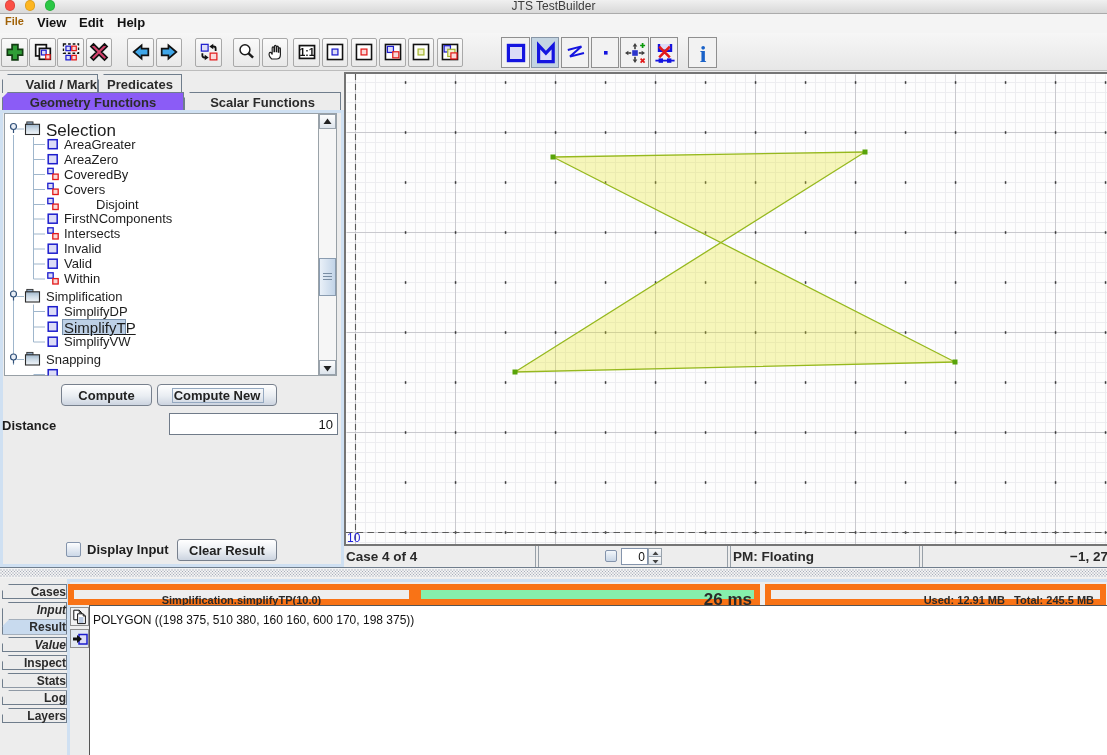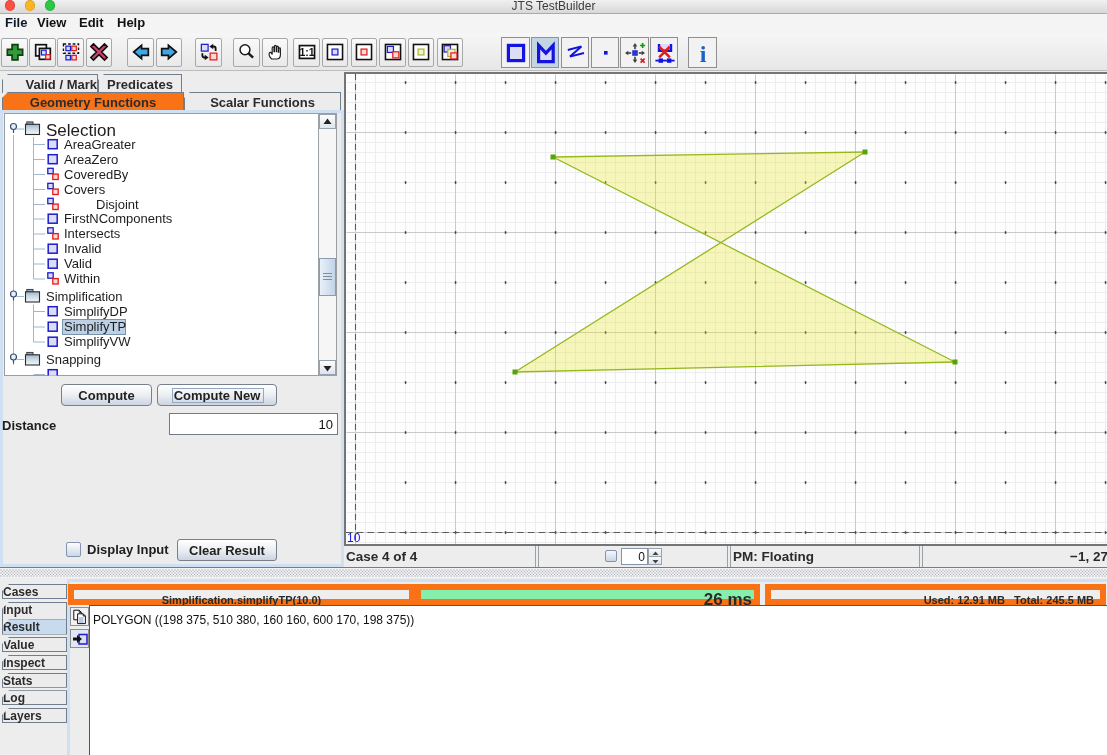--- a/index.html
+++ b/index.html
@@ -5,34 +5,34 @@
  font-family:"Liberation Sans",sans-serif;background:#ededed;}
 div,span{position:absolute;box-sizing:border-box;}
 svg{position:absolute;overflow:visible;}
 .b{font-weight:bold;}
 .tb1{border:1px solid #a9a9a9;border-radius:2px;background:linear-gradient(#fafafa,#e9e9e9);}
 .tb2{border:1px solid #8f8f8f;background:#f2f2f2;}
 .tab{border:1px solid #6f7d8c;border-bottom:none;background:#ececec;
  color:#2b2b2b;font-weight:bold;font-size:13px;text-align:center;
  clip-path:polygon(6px 0,100% 0,100% 100%,0 100%,0 6px);}
 .vtab{border:1px solid #6f7d8c;background:#ececec;color:#2b2b2b;font-weight:bold;
- font-size:12px;text-align:left;clip-path:polygon(7px 0,100% 0,100% 100%,0 100%,0 7px);}
+ font-size:12px;text-align:right;clip-path:polygon(7px 0,100% 0,100% 100%,0 100%,0 7px);}
 .btn{border:1px solid #77808d;border-radius:4px;
  background:linear-gradient(#ffffff,#e9edf2 55%,#ccd4e0);
  color:#222;font-weight:bold;font-size:13px;text-align:center;}
 .cell{border:6px solid #f97316;color:#2a2a2a;}
 </style></head><body>
 
 <div style="left:0px;top:0px;width:1107px;height:14px;background:linear-gradient(#f0f0f0,#d8d8d8);border-bottom:1px solid #ababab;"></div>
 <div style="left:4.7px;top:0.3px;width:10.6px;height:10.6px;background:#fb4f46;border-radius:50%;border:0.5px solid rgba(0,0,0,.12);"></div>
 <div style="left:24.7px;top:0.3px;width:10.6px;height:10.6px;background:#fdb621;border-radius:50%;border:0.5px solid rgba(0,0,0,.12);"></div>
 <div style="left:44.7px;top:0.3px;width:10.6px;height:10.6px;background:#2bc745;border-radius:50%;border:0.5px solid rgba(0,0,0,.12);"></div>
 <span class="b" style="left:0;top:0px;width:1107px;height:13px;line-height:13px;text-align:center;font-size:12px;color:#3c3c3c;font-weight:normal;">JTS TestBuilder</span>
 <div style="left:0px;top:14px;width:1107px;height:19px;background:#f4f4f4;"></div>
-<span class="b" style="left:5px;top:15px;font-size:13px;color:#0f172a;">File</span>
+<span class="b" style="left:5px;top:15px;font-size:11px;color:#a16207;">File</span>
 <span class="b" style="left:37px;top:15px;font-size:13px;color:#111;">View</span>
 <span class="b" style="left:79px;top:15px;font-size:13px;color:#111;">Edit</span>
 <span class="b" style="left:117px;top:15px;font-size:13px;color:#111;">Help</span>
 <div style="left:0px;top:33px;width:1107px;height:38px;background:linear-gradient(#f6f6f6,#e7e7e7);border-bottom:1px solid #bcbcbc;"></div>
 <div class="tb1" style="left:1px;top:37.5px;width:26.5px;height:29px;">
     <svg style="left:3.5px;top:4.5px;" width="18" height="18" viewBox="0 0 16 16">
       <path d="M5.4 1.4h5.2v4.2h4.2v5.2h-4.2v4.2H5.4v-4.2H1.2V5.6h4.2z" fill="#2f9e36" stroke="#123c12" stroke-width="1.5"></path>
     </svg>
   </div>
 <div class="tb1" style="left:29px;top:37.5px;width:26.5px;height:29px;">
@@ -173,40 +173,40 @@
   </div>
 <div class="tb2" style="left:688px;top:36.5px;width:28.5px;height:31px;">
     <svg style="left:3px;top:4px;" width="22" height="22" viewBox="0 0 22 22">
       <text x="11" y="19.5" font-size="24" font-weight="bold" fill="#1a62c8" text-anchor="middle" font-family="Liberation Serif,serif">i</text>
     </svg>
   </div>
 <div style="left:0px;top:72px;width:344px;height:38px;background:#ededed;"></div>
 <div class="tab" style="left:2px;top:74px;width:96px;height:19px;line-height:19px;text-align:right;">Valid / Mark</div>
 <div class="tab" style="left:98px;top:74px;width:84px;height:19px;line-height:19px;">Predicates</div>
 <div class="tab" style="left:184px;top:92px;width:157px;height:19px;line-height:19px;">Scalar Functions</div>
-<div class="tab" style="left:2px;top:92px;width:182px;height:19px;line-height:19px;background:#f97316;">Geometry Functions</div>
+<div class="tab" style="left:2px;top:92px;width:182px;height:19px;line-height:19px;background:#8b5cf6;">Geometry Functions</div>
 <div style="left:0px;top:110px;width:344px;height:458px;background:#cfe0f2;border-bottom:1px solid #6f7d8c;"></div>
 <div style="left:3px;top:113px;width:338px;height:451px;background:#ececec;"></div>
 <div style="left:4px;top:113px;width:333px;height:263px;background:#fff;border:1px solid #98a0a6;"></div>
 <div style="left:13px;top:135px;width:1px;height:230px;background:#9fb6cc;"></div>
 <span style="left:46px;top:121px;font-size:17px;color:#1d1d1d;">Selection</span>
 <span style="left:64px;top:136.5px;font-size:13px;color:#1d1d1d;">AreaGreater</span>
 <span style="left:64px;top:151.5px;font-size:13px;color:#1d1d1d;">AreaZero</span>
 <span style="left:64px;top:166.5px;font-size:13px;color:#1d1d1d;">CoveredBy</span>
 <span style="left:64px;top:181.5px;font-size:13px;color:#1d1d1d;">Covers</span>
 <span style="left:64px;top:196.5px;font-size:13px;color:#1d1d1d;margin-left:32px;">Disjoint</span>
 <span style="left:64px;top:211px;font-size:13px;color:#1d1d1d;">FirstNComponents</span>
 <span style="left:64px;top:226px;font-size:13px;color:#1d1d1d;">Intersects</span>
 <span style="left:64px;top:241px;font-size:13px;color:#1d1d1d;">Invalid</span>
 <span style="left:64px;top:256px;font-size:13px;color:#1d1d1d;">Valid</span>
 <span style="left:64px;top:271px;font-size:13px;color:#1d1d1d;">Within</span>
 <span style="left:46px;top:288.5px;font-size:13px;color:#1d1d1d;">Simplification</span>
 <span style="left:64px;top:303.5px;font-size:13px;color:#1d1d1d;">SimplifyDP</span>
 <div style="left:61.5px;top:319px;width:64px;height:16px;background:#bdd0e6;border:1px solid #7a93ad;"></div>
-<span style="left:64px;top:319px;font-size:13px;color:#1d1d1d;">SimplifyTP</span>
+<span style="left:64px;top:319px;font-size:15px;color:#1d1d1d;text-decoration:underline;">SimplifyTP</span>
 <span style="left:64px;top:334px;font-size:13px;color:#1d1d1d;">SimplifyVW</span>
 <span style="left:46px;top:351.5px;font-size:13px;color:#1d1d1d;">Snapping</span>
 <div style="left:318px;top:114px;width:18px;height:261px;background:#f6f6f6;border-left:1px solid #9aa2a8;"></div>
 <div style="left:319px;top:114px;width:17px;height:15px;background:linear-gradient(#fdfdfd,#dde4ec);border:1px solid #98a2ac;"></div>
 <svg style="left:323px;top:118px;" width="9" height="7" viewBox="0 0 9 7">
     <path d="M4.5 0.5 8.5 6 0.5 6z" fill="#222"></path>
   </svg>
 <div style="left:319px;top:360px;width:17px;height:15px;background:linear-gradient(#fdfdfd,#dde4ec);border:1px solid #98a2ac;"></div>
 <svg style="left:323px;top:365px;" width="9" height="7" viewBox="0 0 9 7">
     <path d="M4.5 6.5 8.5 1 0.5 1z" fill="#222"></path>
@@ -408,23 +408,23 @@
   </svg>
 <span class="b" style="left:733px;top:549px;font-size:13.5px;color:#2a2a2a;">PM: Floating</span>
 <span class="b" style="left:1070px;top:549px;font-size:13.5px;color:#2a2a2a;white-space:nowrap;">−1, 277</span>
 <div style="left:0px;top:567px;width:1107px;height:11px;background:#f2f2f2;"></div>
 <div style="left:0px;top:567px;width:1107px;height:1px;background:#6f7d8c;"></div>
 <div style="left:0px;top:569px;width:1107px;height:8px;background-color:#f2f2f2;background-image:radial-gradient(circle at 1px 1px,#a6acba 0.55px,rgba(0,0,0,0) 0.8px),radial-gradient(circle at 2.5px 2.5px,#a6acba 0.55px,rgba(0,0,0,0) 0.8px);background-size:3px 3px;"></div>
 <div style="left:0px;top:578px;width:1107px;height:177px;background:#ededed;"></div>
 <div style="left:67px;top:579px;width:1040px;height:176px;background:#cfe0f2;"></div>
 <div style="left:70px;top:582px;width:1037px;height:173px;background:#ededed;"></div>
 <div class="vtab" style="left:2px;top:584.0px;width:65px;height:15.2px;line-height:14px;">Cases</div>
-<div class="vtab" style="left:2px;top:601.7px;width:65px;height:31px;line-height:14px;">Input</div>
+<div class="vtab" style="left:2px;top:601.7px;width:65px;height:31px;line-height:14px;font-style:italic;">Input</div>
 <div class="vtab" style="left:2px;top:619.4px;width:65px;height:15.2px;line-height:14px;background:#c8daee;">Result</div>
-<div class="vtab" style="left:2px;top:637.1px;width:65px;height:15.2px;line-height:14px;">Value</div>
+<div class="vtab" style="left:2px;top:637.1px;width:65px;height:15.2px;line-height:14px;font-style:italic;">Value</div>
 <div class="vtab" style="left:2px;top:654.8px;width:65px;height:15.2px;line-height:14px;">Inspect</div>
 <div class="vtab" style="left:2px;top:672.5px;width:65px;height:15.2px;line-height:14px;">Stats</div>
 <div class="vtab" style="left:2px;top:690.2px;width:65px;height:15.2px;line-height:14px;">Log</div>
 <div class="vtab" style="left:2px;top:707.9px;width:65px;height:15.2px;line-height:14px;">Layers</div>
 <div class="cell" style="left:68px;top:584px;width:347px;height:21px;line-height:20px;text-align:center;font-weight:bold;font-size:11px;background:#eeeeee;">Simplification.simplifyTP(10.0)</div>
 <div class="cell" style="left:415px;top:584px;width:345px;height:21px;line-height:19px;text-align:right;font-weight:bold;font-size:17px;background:#86efac;padding-right:2px;">26 ms</div>
 <div class="cell" style="left:765px;top:584px;width:341px;height:21px;line-height:20px;text-align:right;font-weight:bold;font-size:11px;background:#eeeeee;padding-right:6px;">Used: 12.91 MB&nbsp;&nbsp;&nbsp;Total: 245.5 MB</div>
 <div style="left:70px;top:607px;width:19px;height:19px;background:#f2f2f2;border:1px solid #8f8f8f;"></div>
 <svg style="left:71.5px;top:608.5px;" width="16" height="16" viewBox="0 0 16 16">
     <path d="M1.8 1.2 h5.4 l2.2 2.2 v7.4 h-7.6z" fill="#fff" stroke="#111" stroke-width="1"></path>

